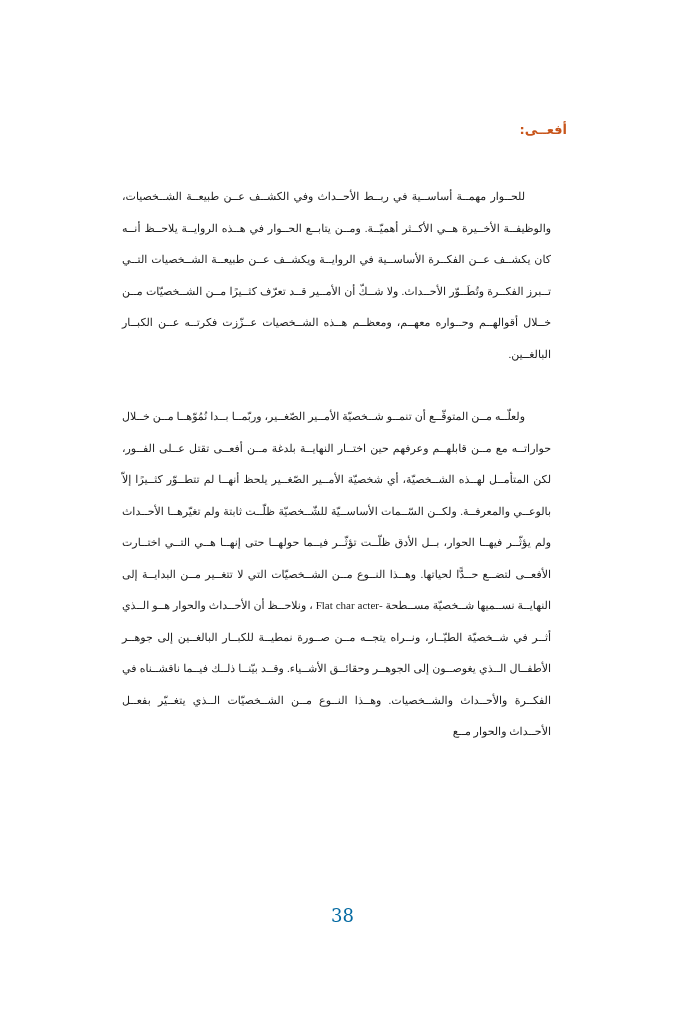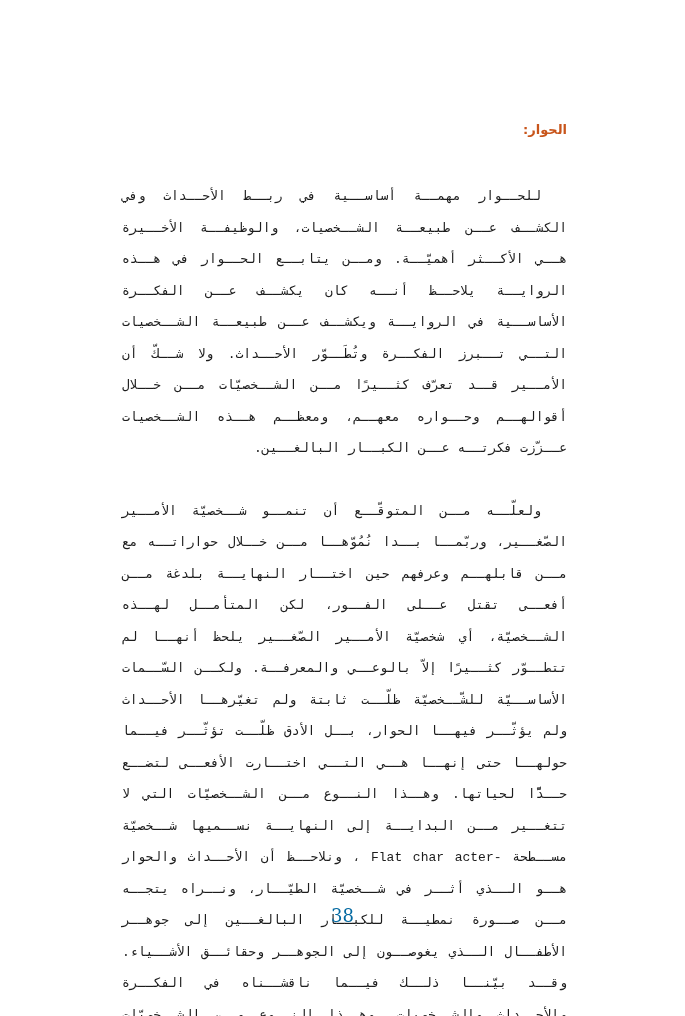--- a/index.html
+++ b/index.html
@@ -20,46 +20,46 @@
   }
   .section-heading {
     font-family: "DejaVu Sans", sans-serif;
     font-size: 13px;
     font-weight: bold;
     color: var(--heading, #c8551b);
     text-align: right;
     margin: 0 0 44px 0;
   }
   .body-text p {
-    font-family: Liberation Mono, monospace;
-    font-size: 13px;
+    font-family: Liberation Serif, serif;
+    font-size: 11px;
     line-height: 31.5px;
     color: var(--text, #1c1c1c);
     text-align: justify;
     text-indent: 26px;
-    margin: 0 0 31px 0;
+    margin: 0 16px 31px 0;
   }
   .page-number {
     position: absolute;
     left: 0;
     right: 0;
     bottom: 90px;
     text-align: center;
     font-family: "DejaVu Serif", serif;
     font-size: 18px;
     color: #0369a1;
     direction: ltr;
   }
 </style>
 </head>
 <body>
 
 <div class="page">
 
-  <div class="section-heading">الحوار:</div>
+  <div class="section-heading">أفعــى:</div>
 
   <div class="body-text">
     <p>للحــوار مهمــة أساســية في ربــط الأحــداث وفي الكشــف عــن طبيعــة الشــخصيات، والوظيفــة الأخــيرة هــي الأكــثر أهميّــة. ومــن يتابــع الحــوار في هــذه الروايــة يلاحــظ أنــه كان يكشــف عــن الفكــرة الأساســية في الروايــة ويكشــف عــن طبيعــة الشــخصيات التــي تــبرز الفكــرة وتُطَــوّر الأحــداث. ولا شــكّ أن الأمــير قــد تعرّف كثــيرًا مــن الشــخصيّات مــن خــلال أقوالهــم وحــواره معهــم، ومعظــم هــذه الشــخصيات عــزّزت فكرتــه عــن الكبــار البالغــين.</p>
     <p>ولعلّــه مــن المتوقّــع أن تنمــو شــخصيّة الأمــير الصّغــير، وربّمــا بــدا نُمُوّهــا مــن خــلال حواراتــه مع مــن قابلهــم وعرفهم حين اختــار النهايــة بلدغة مــن أفعــى تقتل عــلى الفــور، لكن المتأمــل لهــذه الشــخصيّة، أي شخصيّة الأمــير الصّغــير يلحظ أنهــا لم تتطــوّر كثــيرًا إلاّ بالوعــي والمعرفــة. ولكــن السّــمات الأساســيّة للشّــخصيّة ظلّــت ثابتة ولم تغيّرهــا الأحــداث ولم يؤثّــر فيهــا الحوار، بــل الأدق ظلّــت تؤثّــر فيــما حولهــا حتى إنهــا هــي التــي اختــارت الأفعــى لتضــع حــدًّا لحياتها. وهــذا النــوع مــن الشــخصيّات التي لا تتغــير مــن البدايــة إلى النهايــة نســميها شــخصيّة مســطحة -Flat char acter ، ونلاحــظ أن الأحــداث والحوار هــو الــذي أثــر في شــخصيّة الطيّــار، ونــراه يتجــه مــن صــورة نمطيــة للكبــار البالغــين إلى جوهــر الأطفــال الــذي يغوصــون إلى الجوهــر وحقائــق الأشــياء. وقــد بيّنــا ذلــك فيــما ناقشــناه في الفكــرة والأحــداث والشــخصيات. وهــذا النــوع مــن الشــخصيّات الــذي يتغــيّر بفعــل الأحــداث والحوار مــع</p>
   </div>
 
   <div class="page-number">38</div>
 
 </div>
 

